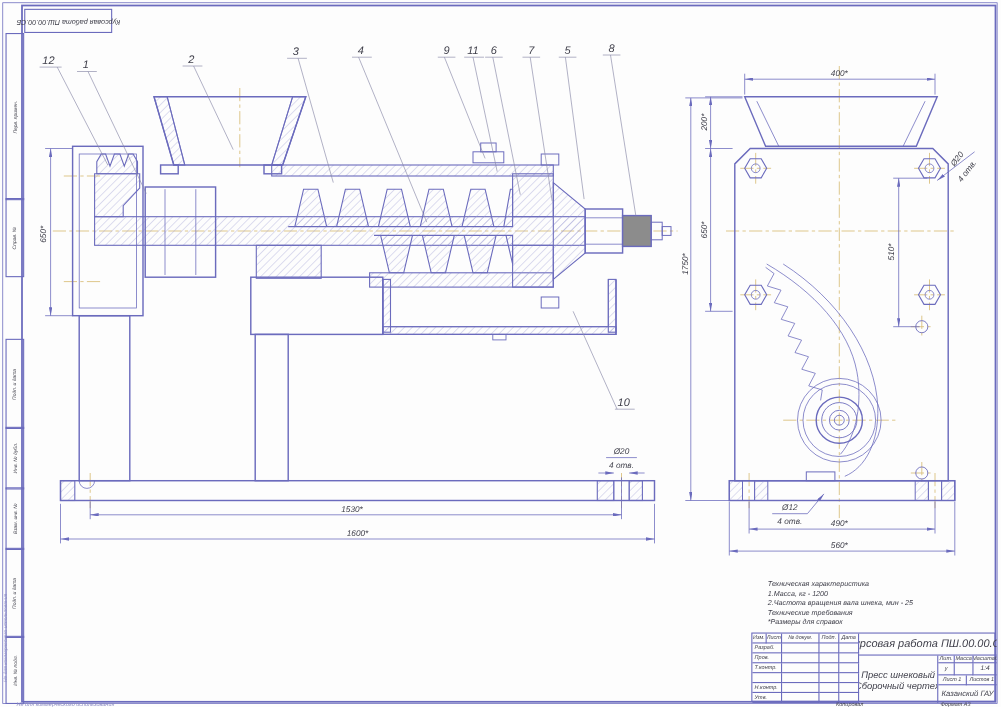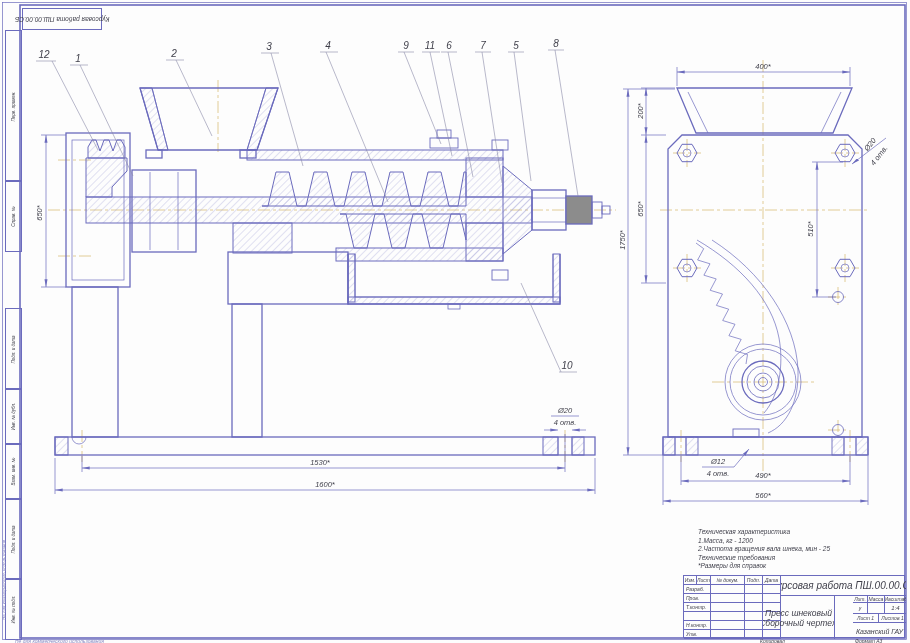--- a/index.html
+++ b/index.html
@@ -350,21 +350,21 @@
   <div class="cell" style="left:27px;top:45px;width:34px;height:9px;"></div>
   <div class="cell" style="left:61px;top:45px;width:18px;height:9px;"></div>
   <div class="cell" style="left:79px;top:45px;width:18px;height:9px;"></div>
   <div class="cell lbl" style="left:0;top:54px;width:27px;height:9px;">Утв.</div>
   <div class="cell" style="left:27px;top:54px;width:34px;height:9px;"></div>
   <div class="cell" style="left:61px;top:54px;width:18px;height:9px;"></div>
   <div class="cell" style="left:79px;top:54px;width:18px;height:9px;"></div>
 
   <div class="cell doc" style="left:97px;top:0;width:125px;height:20px;border-right:none;">Курсовая работа ПШ.00.00.СБ</div>
 
-  <div class="cell nm" style="left:79px;top:20px;width:72px;height:43px;border-bottom:none;">
+  <div class="cell nm" style="left:97px;top:20px;width:72px;height:43px;border-bottom:none;">
     <span>Пресс шнековый</span>
     <span>Сборочный чертеж</span>
   </div>
 
   <div class="cell" style="left:169px;top:20px;width:15px;height:7px;">Лит.</div>
   <div class="cell" style="left:184px;top:20px;width:17px;height:7px;">Масса</div>
   <div class="cell" style="left:201px;top:20px;width:21px;height:7px;border-right:none;">Масштаб</div>
   <div class="cell" style="left:169px;top:27px;width:15px;height:11px;">у</div>
   <div class="cell" style="left:184px;top:27px;width:17px;height:11px;"></div>
   <div class="cell" style="left:201px;top:27px;width:21px;height:11px;border-right:none;font-size:6px;">1:4</div>

